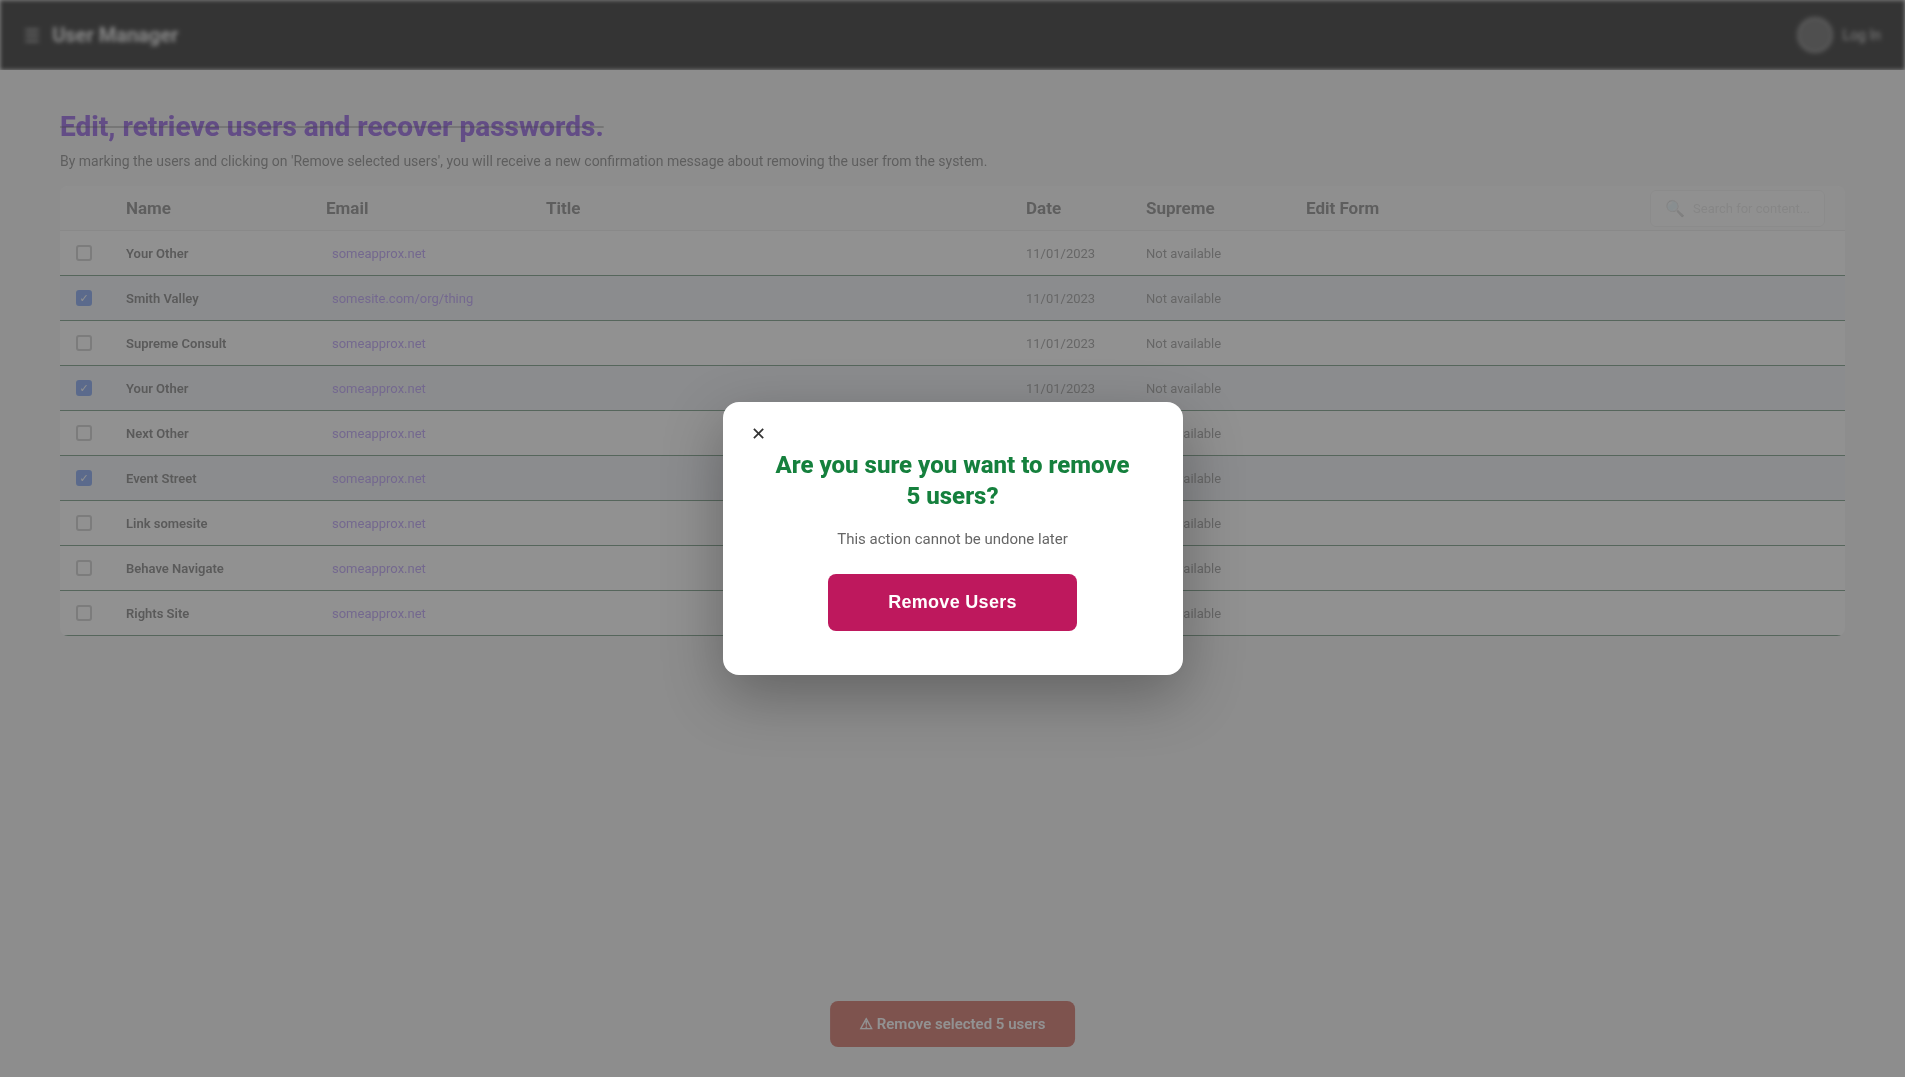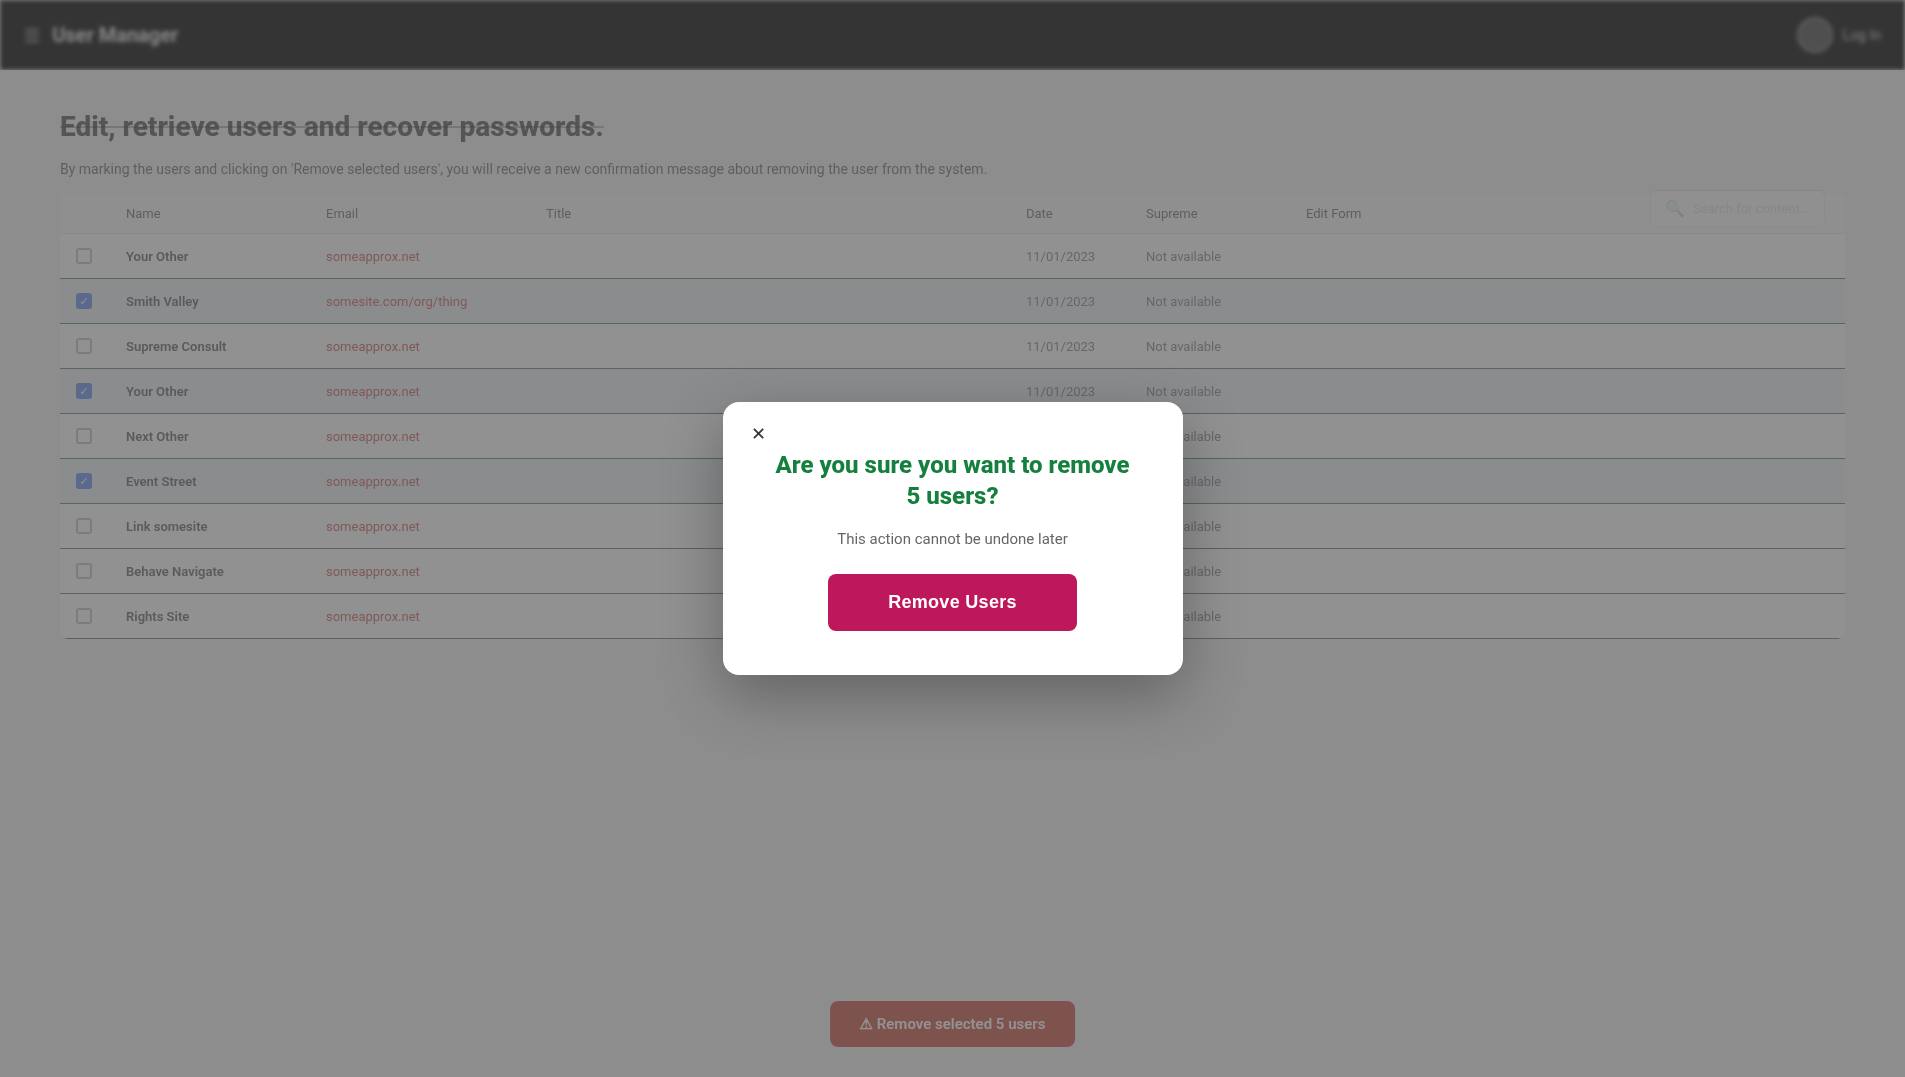--- a/index.html
+++ b/index.html
@@ -81,22 +81,22 @@
       left: 0;
       right: 0;
       bottom: 0;
       background: #f0f0f0;
       padding: 40px 60px;
     }
 
     .page-heading {
       font-size: 28px;
       font-weight: 800;
-      color: #404040;
-      margin-bottom: 16px;
+      color: #6d28d9;
+      margin-bottom: 8px;
       opacity: 0.7;
       text-decoration: line-through;
       text-decoration-color: rgba(0,0,0,0.3);
     }
 
     .page-subtext {
       font-size: 14px;
       color: #444;
       opacity: 0.6;
       margin-bottom: 14px;
@@ -132,22 +132,22 @@
 
     .table-header {
       display: grid;
       grid-template-columns: 50px 200px 220px 160px 160px 160px 120px 160px 110px;
       background: #f7f7f7;
       border-bottom: 1px solid #e0e0e0;
       padding: 12px 16px;
     }
 
     .th {
-      font-size: 13px;
-      font-weight: 400;
+      font-size: 17px;
+      font-weight: 700;
       color: #333;
     }
 
     .table-row {
       display: grid;
       grid-template-columns: 50px 200px 220px 160px 160px 160px 120px 160px 110px;
       padding: 14px 16px;
       border-bottom: 1px solid #14532d;
       align-items: center;
     }
@@ -160,21 +160,22 @@
       font-size: 13px;
       color: #555;
     }
 
     .td.name {
       font-weight: 600;
       color: #222;
     }
 
     .td.email {
-      color: #b91c1c;
+      color: #8b5cf6;
+      margin-left: 6px;
     }
 
     .checkbox-cell {
       display: flex;
       align-items: center;
     }
 
     .fake-checkbox {
       width: 16px;
       height: 16px;

